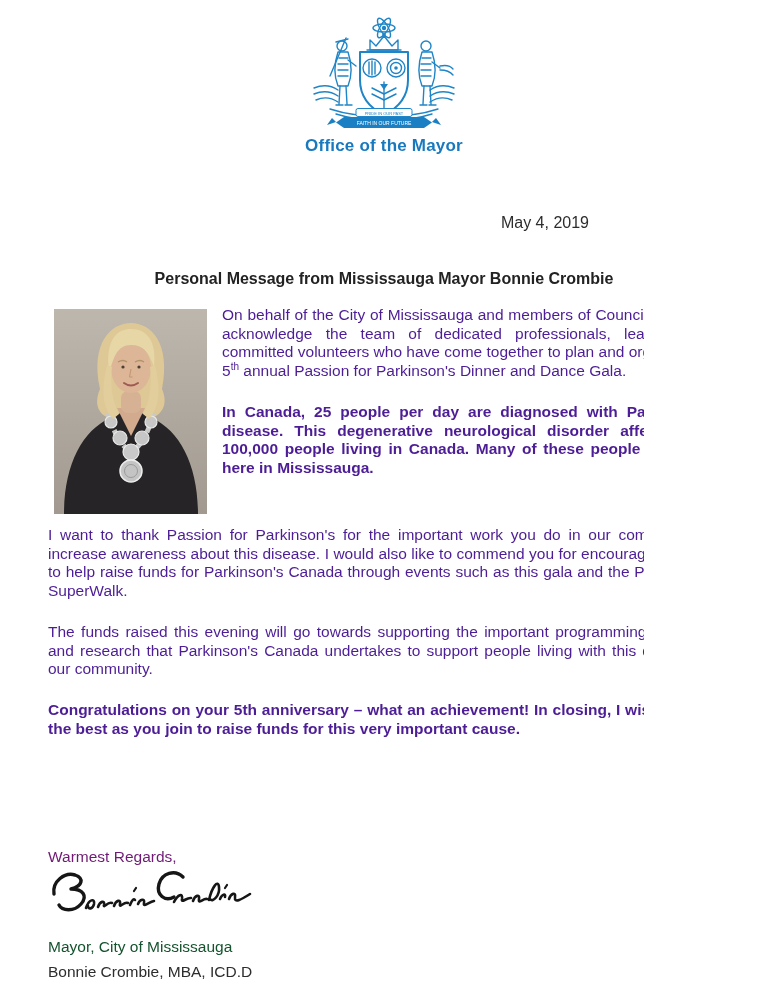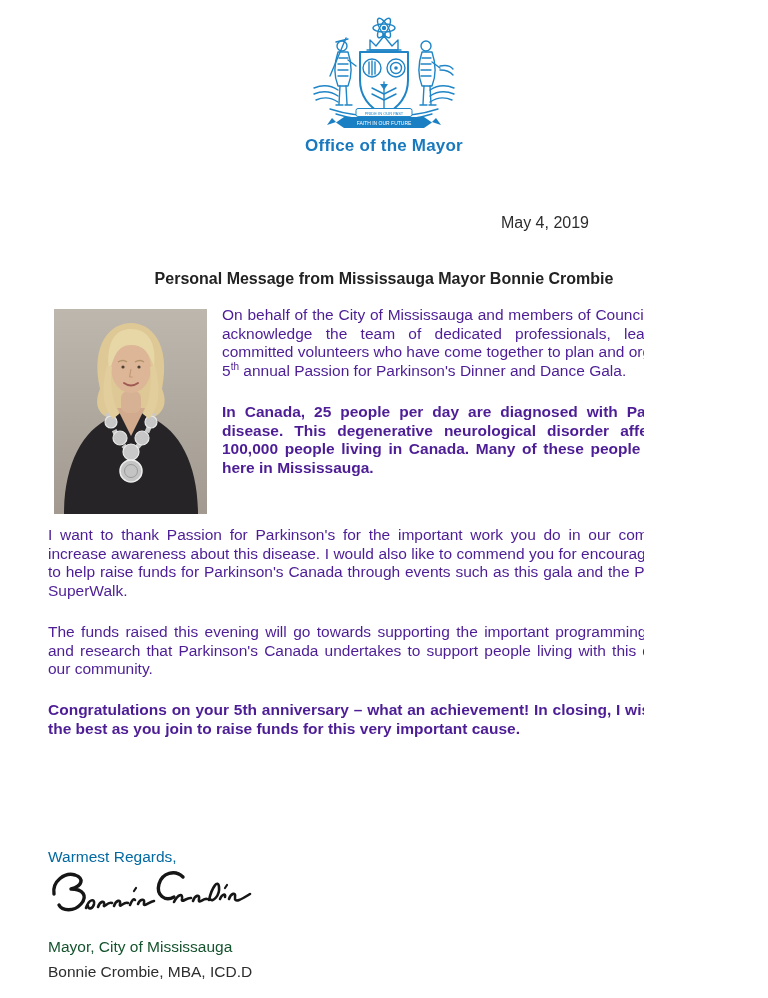--- a/index.html
+++ b/index.html
@@ -31,21 +31,21 @@
   .body-full{position:absolute;left:48px;top:526px;width:666px;}
   p.body{
     margin:0 0 22px 0;
     font-size:15.5px;line-height:18.7px;
     text-align:justify;color:#4c1d95;
   }
   p.body:last-child{margin-bottom:0;font-weight:bold;}
   sup{font-size:10px;line-height:0;vertical-align:super;}
   .valediction{
     position:absolute;left:48px;top:848px;
-    font-size:15.5px;color:#0369a1;
+    font-size:15.5px;color:#701a75;
   }
   .signature{position:absolute;left:50px;top:868px;width:210px;height:50px;}
   .signer-name{
     position:absolute;left:48px;top:918px;
     font-size:15.5px;color:#2d2d2d;margin-top:45px;
   }
   .signer-title{
     position:absolute;left:48px;top:938px;
     font-size:15.5px;color:#14532d;
   }

